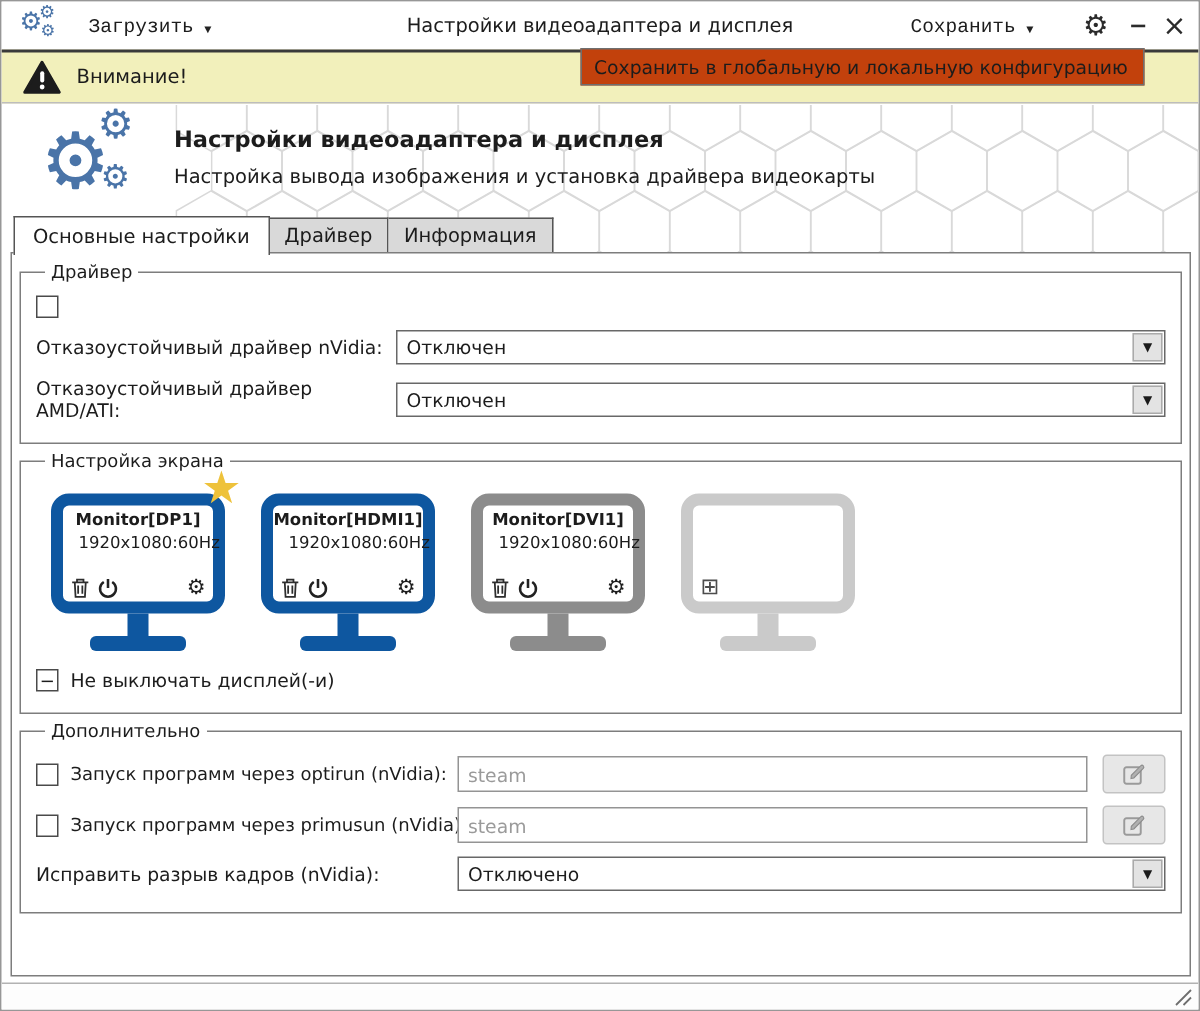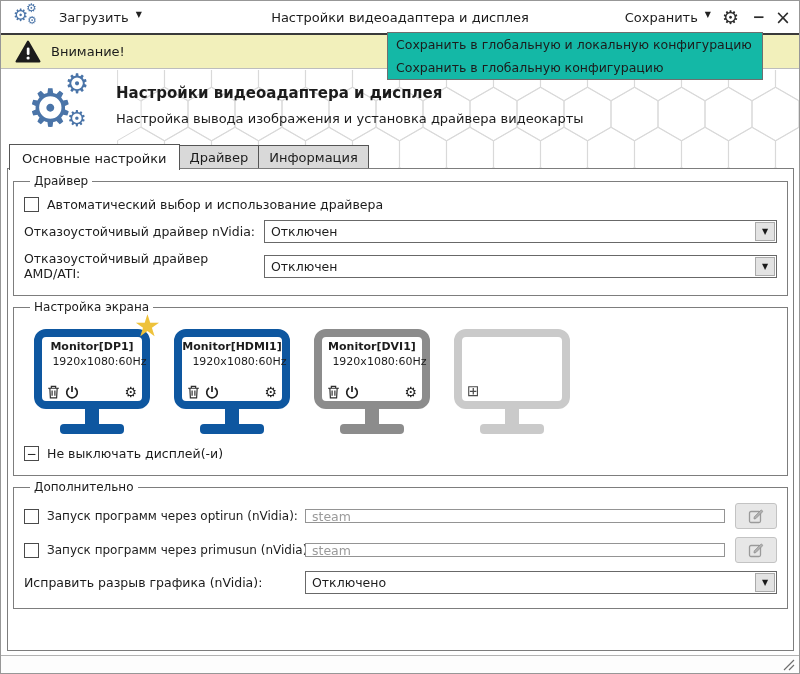--- a/index.html
+++ b/index.html
@@ -6,25 +6,25 @@
   *{box-sizing:border-box;}
   .window{position:relative;width:800px;height:674px;background:#fff;border:1px solid #979797;
     font-family:"DejaVu Sans",sans-serif;color:#1c1c1c;overflow:hidden;}
 
   
   .titlebar{position:absolute;left:0;top:0;width:100%;height:32px;background:#fff;display:flex;align-items:center;}
   .logo{position:relative;width:28px;height:24px;margin-left:12px;color:#4a74a8;}
   .logo .g1{position:absolute;left:0;top:2px;font-size:17px;line-height:1;}
   .logo .g2{position:absolute;left:13px;top:-3px;font-size:12px;line-height:1;}
   .logo .g3{position:absolute;left:14px;top:10px;font-size:11px;line-height:1;}
-  .tb-btn{display:flex;align-items:flex-start;gap:7px;font-size:13px;padding:4px 6px;cursor:default;}
+  .tb-btn{display:flex;align-items:flex-end;gap:7px;font-size:13px;padding:4px 6px;cursor:default;font-family:Liberation Mono, monospace;}
   .load{margin-left:12px;}
   .arrow-sm{font-size:8px;color:#222;}
   .tb-title{position:absolute;left:200px;right:200px;text-align:center;font-size:13px;}
-  .save{position:absolute;right:82px;}
+  .save{position:absolute;right:104px;}
   .tb-gear{position:absolute;right:60px;font-size:19px;color:#2b2b2b;}
   .tb-min{position:absolute;right:34px;font-size:15px;font-weight:bold;color:#2b2b2b;}
   .tb-close{position:absolute;right:8px;font-size:19px;color:#2b2b2b;}
 
   
   .warnbar{position:absolute;left:0;top:32px;width:100%;height:36px;background:#f2f0bb;
     border-top:2px solid #3a3a3a;border-bottom:1px solid #bdbdbd;display:flex;align-items:center;gap:10px;padding-left:14px;z-index:1;}
   .warnbar .txt{font-size:13px;text-align:center;}
 
   
@@ -50,21 +50,21 @@
   legend{font-size:12px;padding:0 4px;margin-left:6px;}
   .row{display:flex;align-items:center;margin:8px 0;font-size:12.5px;}
   .lbl{width:240px;flex:none;}
   .lbl2{width:258px;flex:none;white-space:nowrap;font-size:12px;}
   .lbl3{width:281px;flex:none;font-size:12.5px;}
   .cb{width:15px;height:15px;border:1px solid #4a4a4a;background:#fff;flex:none;display:inline-flex;
      align-items:center;justify-content:center;font-size:12px;line-height:1;margin-right:8px;}
   .combo{flex:1;height:23px;border:1px solid #686868;background:#fff;position:relative;display:flex;align-items:center;padding:0 26px 0 6px;font-size:12.5px;}
   .combo .btn{position:absolute;right:1px;top:1px;bottom:1px;width:20px;background:#e3e3e3;border:1px solid #aaa;display:flex;align-items:center;justify-content:center;}
   .combo .btn span{font-size:8px;color:#1a1a1a;}
-  .tinput{flex:1;height:14px;border:1px solid #949494;font-family:"DejaVu Sans",sans-serif;font-size:12.5px;padding:0 6px;color:#404040;outline:none;}
+  .tinput{flex:1;height:24px;border:1px solid #949494;font-family:"DejaVu Sans",sans-serif;font-size:12.5px;padding:0 6px;color:#404040;outline:none;}
   .tinput::placeholder{color:#9a9a9a;}
   .edit-btn{width:42px;height:26px;margin-left:10px;background:#e7e7e7;border:1px solid #c3c3c3;border-radius:3px;
      display:flex;align-items:center;justify-content:center;flex:none;}
 
   
   .mon-row{display:flex;gap:24px;margin:14px 0 8px 10px;}
   .mon{position:relative;width:116px;flex:none;}
   .screen{height:80px;border:8px solid #0e57a0;border-radius:12px;background:#fff;display:flex;flex-direction:column;align-items:center;padding:3px 5px 2px;}
   .mon.disabled .screen{border-color:#8c8c8c;}
   .mon.empty .screen{border-color:#cacaca;}
@@ -73,21 +73,21 @@
   .mon .micons{display:flex;align-items:center;width:100%;margin-top:auto;gap:5px;}
   .mon .mgear{margin-left:auto;font-size:14px;line-height:1;color:#1e1e1e;}
   .neck{width:14px;height:16px;background:#0e57a0;margin:0 auto;}
   .base{width:64px;height:10px;border-radius:4px;background:#0e57a0;margin:-1px auto 0;}
   .mon.disabled .neck,.mon.disabled .base{background:#8c8c8c;}
   .mon.empty .neck,.mon.empty .base{background:#cacaca;}
   .star{position:absolute;top:-18px;right:-11px;font-size:30px;color:#eec23b;line-height:1;z-index:2;}
   .plusbox{margin-top:auto;align-self:flex-start;font-size:15px;color:#4c4c4c;line-height:1;}
 
   
-  .save-menu{position:absolute;left:386px;top:31px;width:max-content;background:#14b8a6;border:1px solid #6f6f6f;z-index:60;}
+  .save-menu{position:absolute;left:386px;top:31px;width:max-content;background:#c2410c;border:1px solid #6f6f6f;z-index:60;}
   .save-menu .mi{font-size:12.5px;padding:4px 10px 4px 8px;white-space:nowrap;}
 
   
   .statusbar{position:absolute;left:0;top:654px;width:100%;height:19px;background:#fdfdfd;border-top:1px solid #b2b2b2;}
   .grip{position:absolute;right:4px;bottom:3px;}
 </style>
 </head>
 <body>
 
 <div class="window">
@@ -185,21 +185,20 @@
     <div class="tab">Драйвер</div>
     <div class="tab">Информация</div>
   </div>
 
   <div class="frame">
 
     <fieldset style="min-height:106px;">
       <legend>Драйвер</legend>
       <div class="row">
         <span class="cb"></span>
-        <span>Автоматический выбор и использование драйвера</span>
       </div>
       <div class="row">
         <span class="lbl">Отказоустойчивый драйвер nVidia:</span>
         <div class="combo">
           <span>Отключен</span>
           <span class="btn">
               <span>▼</span>
             </span>
         </div>
       </div>
@@ -312,35 +311,34 @@
         <span class="lbl2">Запуск программ через primusun (nVidia):</span>
         <input class="tinput" placeholder="steam" style="">
         <span class="edit-btn">
           <svg width="16" height="16" viewBox="0 0 16 16">
             <rect x="1.5" y="3.5" width="11" height="11" rx="1.5" fill="none" stroke="#9a9a9a" stroke-width="1.3"></rect>
             <path d="M6 11l1.9-.4 6.3-6.4c.5-.5.5-1.2 0-1.7s-1.2-.5-1.7 0L6.2 8.9 6 11z" fill="#b0b0b0" stroke="#8a8a8a" stroke-width=".7"></path>
           </svg>
         </span>
       </div>
       <div class="row">
-        <span class="lbl3">Исправить разрыв графика (nVidia):</span>
+        <span class="lbl3">Исправить разрыв кадров (nVidia):</span>
         <div class="combo">
           <span>Отключено</span>
           <span class="btn">
               <span>▼</span>
             </span>
         </div>
       </div>
     </fieldset>
 
   </div>
 
   <div class="save-menu">
     <div class="mi">Сохранить в глобальную и локальную конфигурацию</div>
-    <div class="mi">Сохранить в глобальную конфигурацию</div>
   </div>
 
   <div class="statusbar">
     <svg class="grip" width="13" height="13">
       <path d="M12 2 2 12 M12 7 7 12" stroke="#6f6f6f" stroke-width="1.2" fill="none"></path>
     </svg>
   </div>
 
 </div>
 

